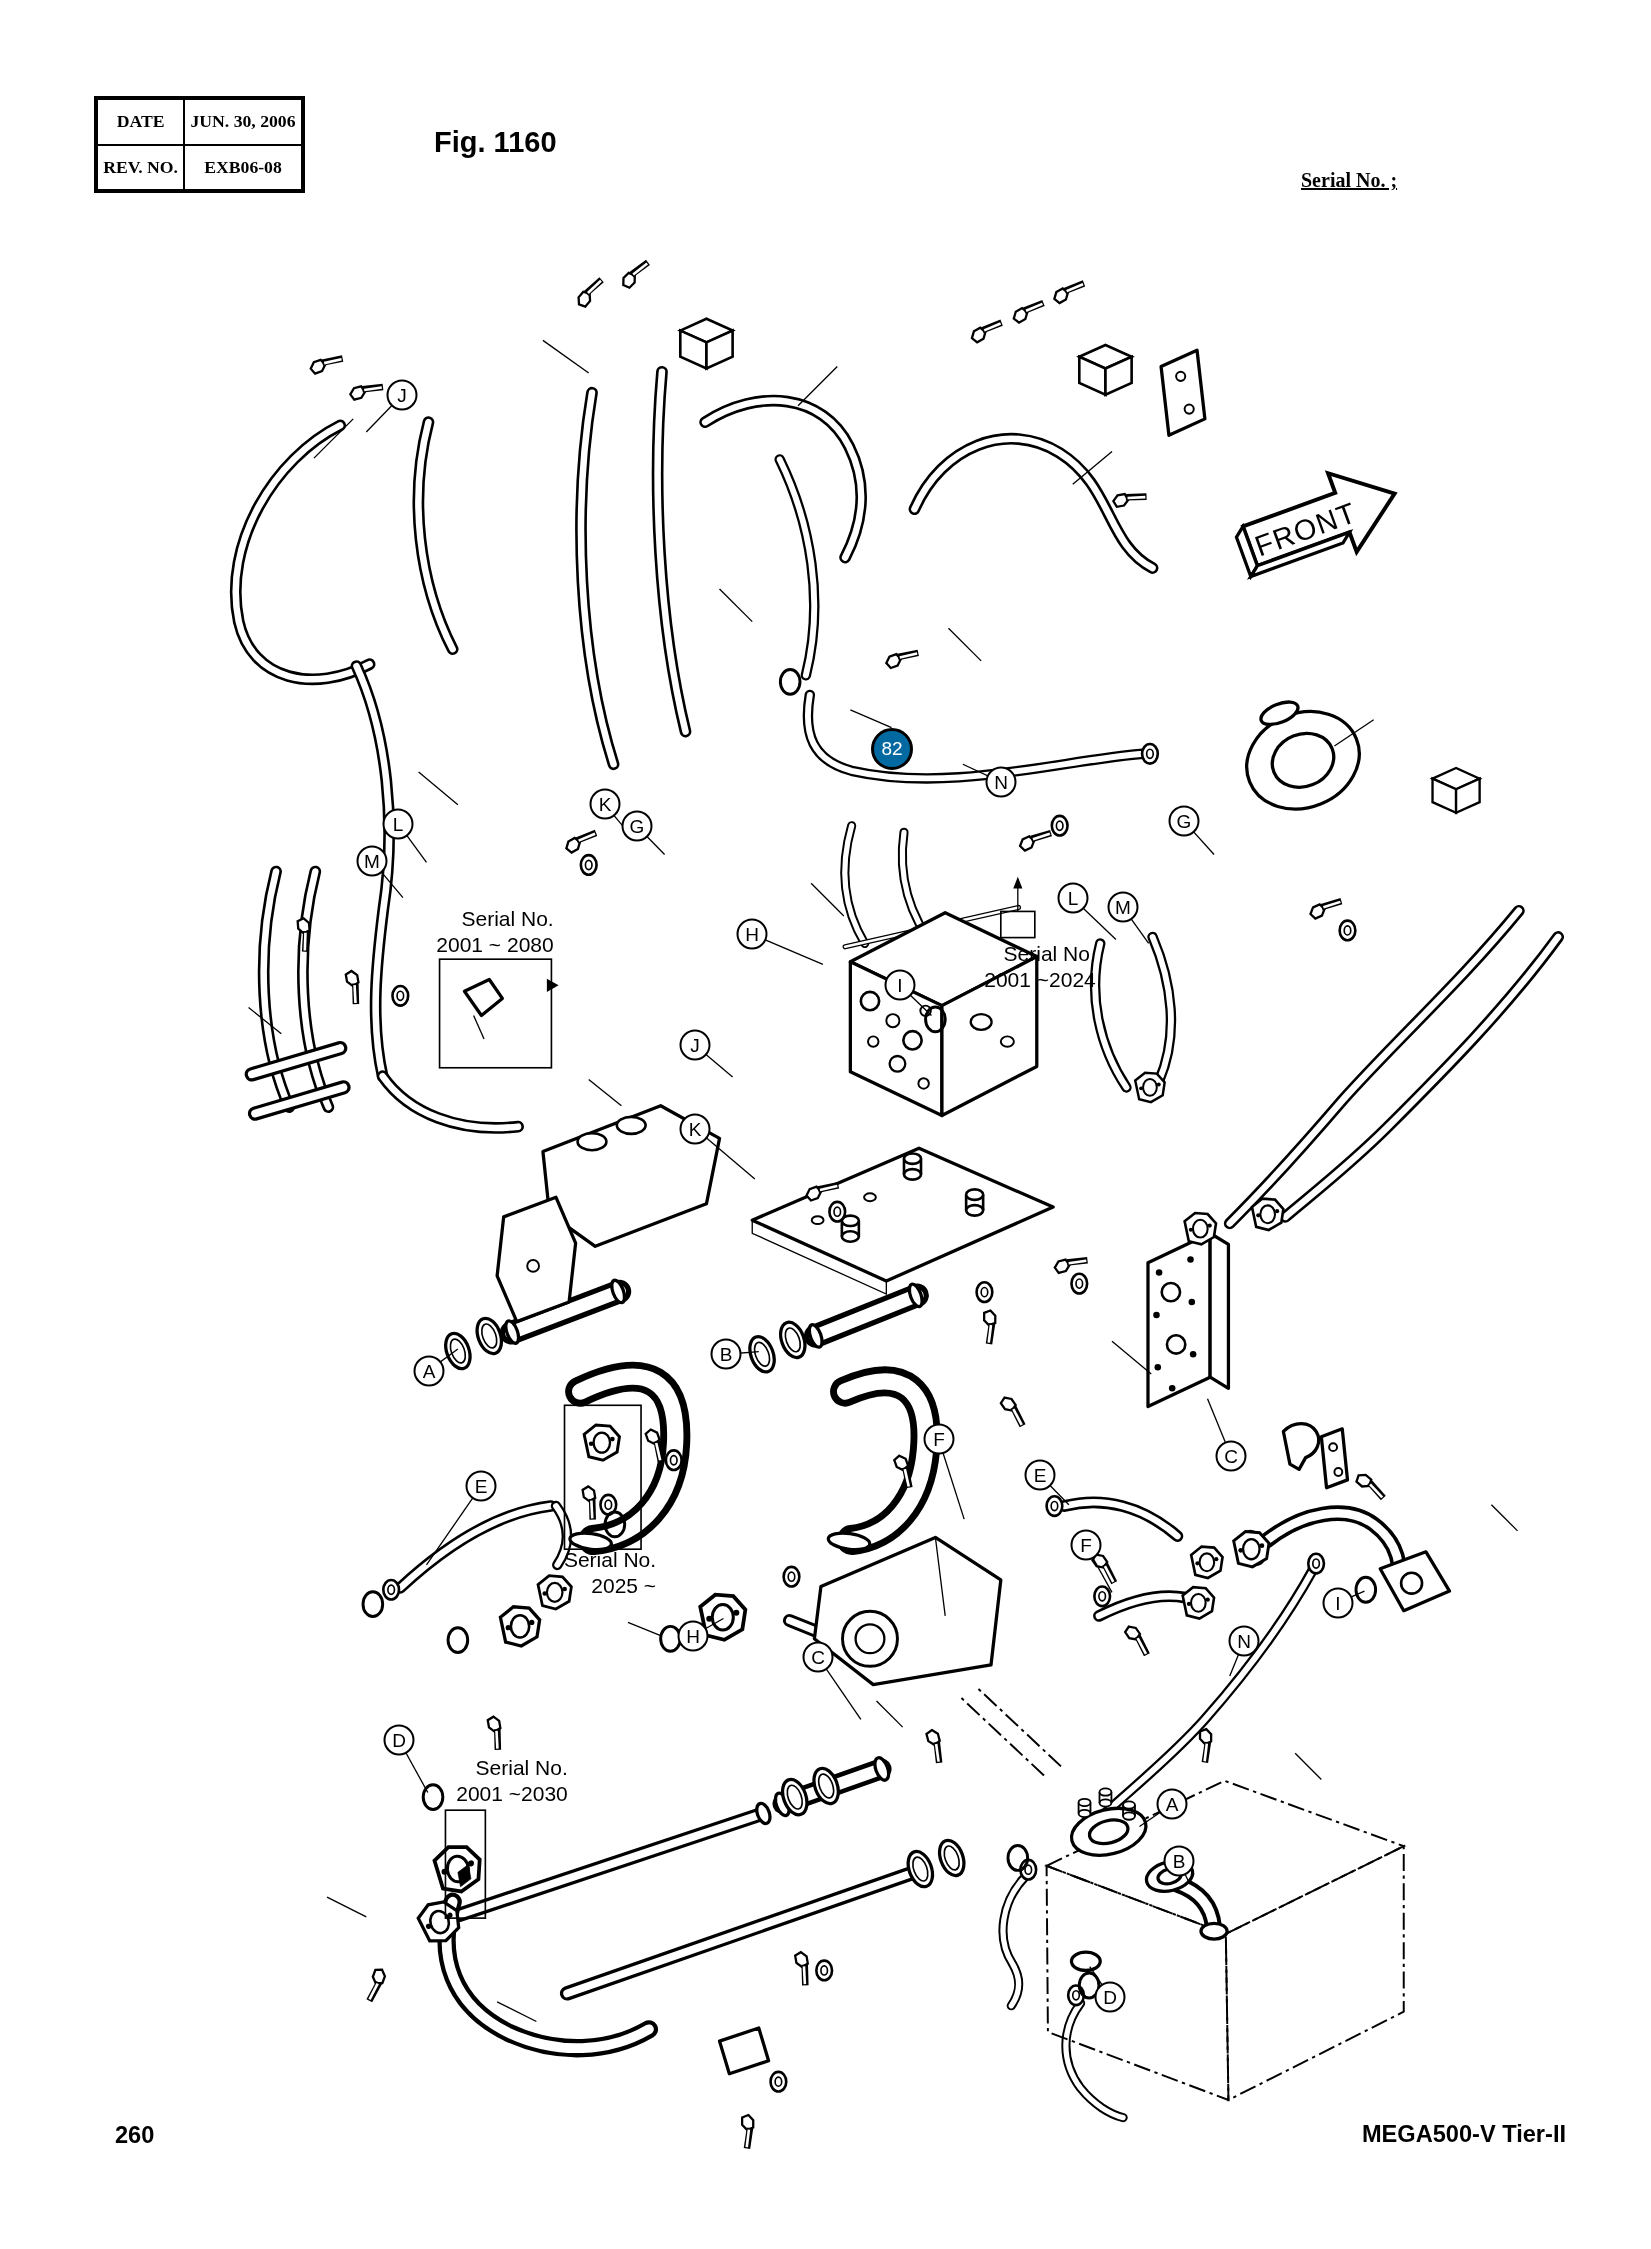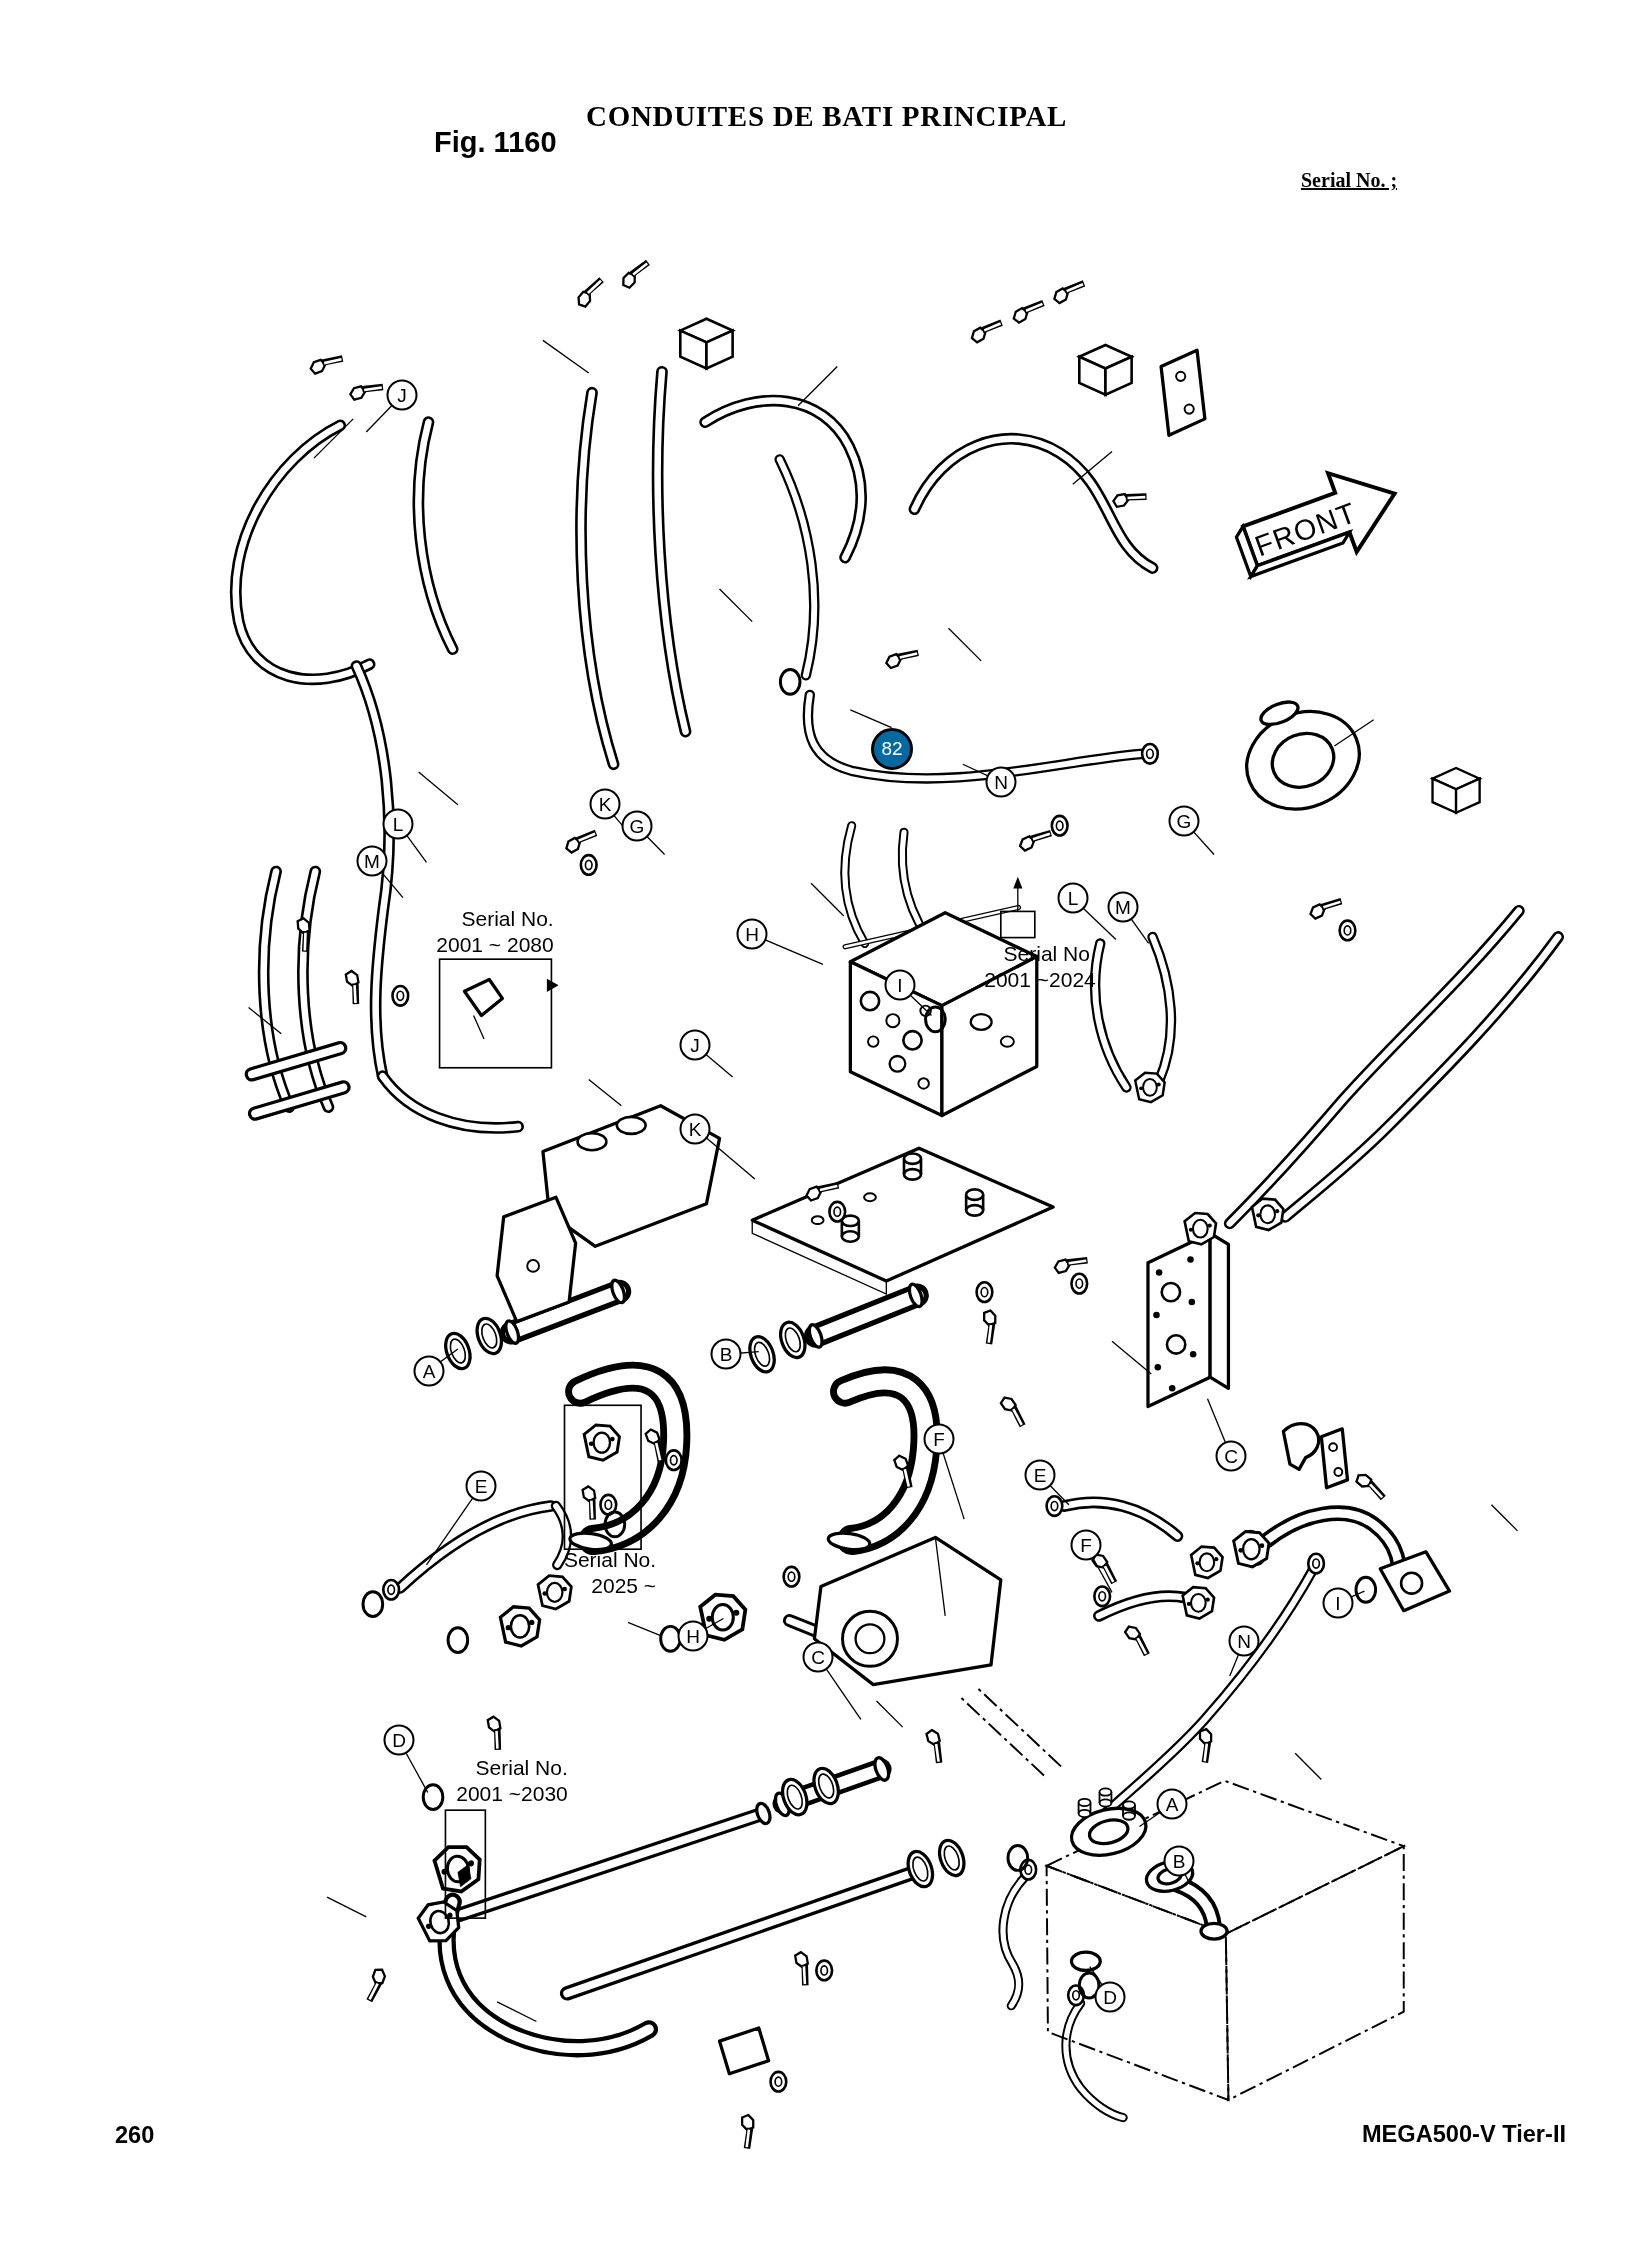--- a/index.html
+++ b/index.html
@@ -51,24 +51,35 @@
   .annot{
     position:absolute;transform:translate(-50%,-50%);text-align:right;
     font-size:21px;line-height:1.25;white-space:nowrap;z-index:3;color:#000;
   }
 </style>
 </head>
 <body>
 
 <div class="page">
 
+  <table class="rev-table">
+    <tbody>
+        <tr>
+      <td>DATE</td>
+      <td>JUN. 30, 2006</td>
+    </tr>
+    <tr>
+      <td>REV. NO.</td>
+      <td>EXB06-08</td>
+    </tr>
+  </tbody>
+    </table>
 
   <div class="fig-label">Fig. 1160</div>
   <div class="title-block">
-    <div>CONDUITES DE BATI PRINCIPAL</div>
   </div>
   <div class="serial-note">Serial No. ;</div>
 
   <svg class="art" viewBox="0 0 2524 3439">
     <defs>
       <g id="bolt">
         <polygon points="0,6 9,0 20,2 22,12 13,18 2,16" fill="#fff" stroke="#000" stroke-width="3.5"></polygon>
         <line x1="20" y1="7" x2="50" y2="17" stroke="#000" stroke-width="10"></line>
         <line x1="22" y1="9" x2="48" y2="17" stroke="#fff" stroke-width="4"></line>
       </g>

